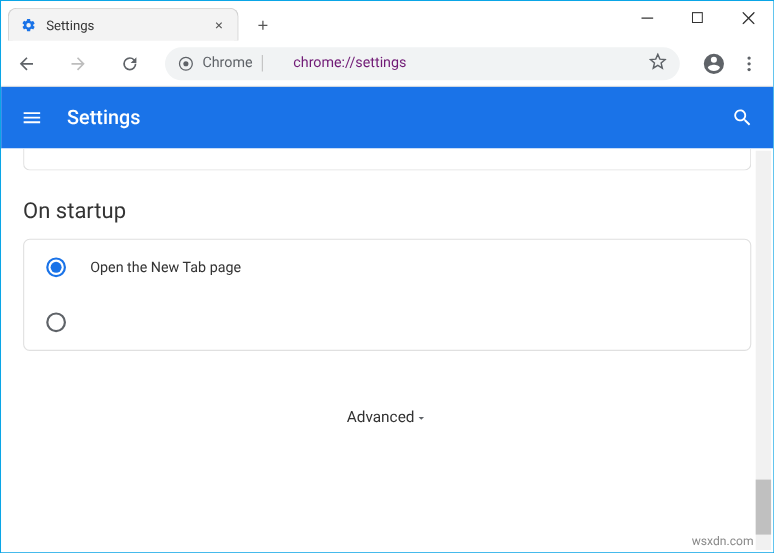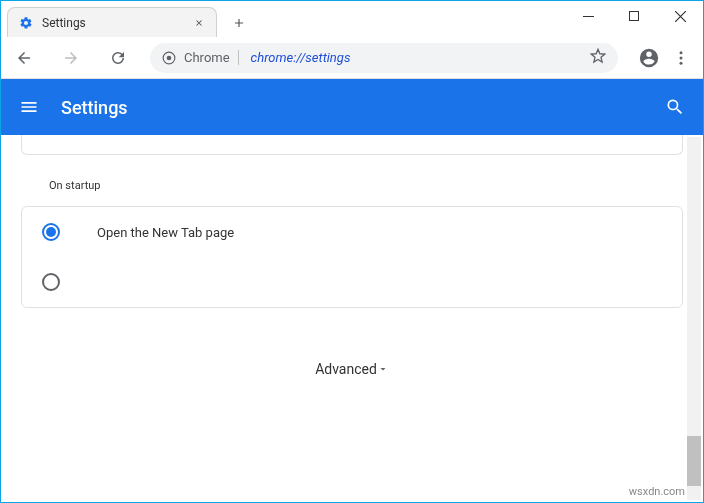--- a/index.html
+++ b/index.html
@@ -11,34 +11,34 @@
     .tab .close { width: 14px; height: 14px; color: #555; display: flex; align-items: center; justify-content: center; cursor: pointer; }
     .new-tab { width: 28px; height: 28px; display: flex; align-items: center; justify-content: center; color: #555; margin-left: 8px; cursor: pointer; }
     .window-controls { position: absolute; right: 0; top: 0; height: 30px; display: flex; }
     .win-btn { width: 46px; height: 30px; display: flex; align-items: center; justify-content: center; color: #333; cursor: pointer; }
     .toolbar { height: 42px; background: #fff; display: flex; align-items: center; gap: 17px; padding: 0 8px; border-bottom: 1px solid #e0e0e0; }
     .nav-btn { width: 30px; height: 30px; display: flex; align-items: center; justify-content: center; border-radius: 50%; cursor: pointer; color: #5f6368; }
     .nav-btn.disabled { color: #bdbdbd; }
     .omnibox { flex: 1; height: 30px; background: #f1f3f4; border-radius: 15px; display: flex; align-items: center; padding: 0 12px; gap: 8px; }
     .omnibox .site-icon { color: #5f6368; display: flex; align-items: center; }
     .omnibox .chip { font-size: 13px; color: #5f6368; padding-right: 8px; border-right: 1px solid #c0c0c0; }
-    .omnibox .url { font-size: 13px; color: #1d4ed8; margin-left: 4px; font-style: italic; }
+    .omnibox .url { font-size: 13px; color: #701a75; margin-left: 20px; }
     .omnibox .star { margin-left: auto; color: #5f6368; cursor: pointer; }
     .right-icons { display: flex; align-items: center; gap: 4px; }
     .avatar { width: 28px; height: 28px; display: flex; align-items: center; justify-content: center; color: #5f6368; cursor: pointer; }
     .menu-dots { width: 28px; height: 28px; display: flex; align-items: center; justify-content: center; color: #5f6368; cursor: pointer; }
     .app-header { height: 56px; background: #1a73e8; display: flex; align-items: center; padding: 0 16px; color: #fff; }
     .hamburger { width: 24px; height: 24px; margin-right: 20px; cursor: pointer; display: flex; align-items: center; justify-content: center; }
     .app-header .htitle { font-size: 18px; font-weight: 500; flex: 1; }
     .search-btn { width: 24px; height: 24px; cursor: pointer; display: flex; align-items: center; justify-content: center; }
     .content { background: #fff; height: calc(503px - 36px - 42px - 56px - 2px); overflow-y: auto; position: relative; padding: 0 20px; }
     .top-card { height: 20px; border: 1px solid #e0e0e0; border-top: none; border-radius: 0 0 6px 6px; margin-bottom: 24px; }
-    .section-title { font-size: 11px; color: #333; margin-bottom: 14px; margin-left: 28px; }
+    .section-title { font-size: 20px; color: #333; margin-bottom: 14px; }
     .card { border: 1px solid #e0e0e0; border-radius: 6px; }
-    .radio-row { display: flex; align-items: center; height: 50px; padding: 0 20px; gap: 37px; cursor: pointer; }
+    .radio-row { display: flex; align-items: center; height: 50px; padding: 0 20px; gap: 22px; cursor: pointer; }
     .radio-row + .radio-row { border-top: none; }
     .radio { width: 18px; height: 18px; border: 2px solid #5f6368; border-radius: 50%; position: relative; flex-shrink: 0; }
     .radio.selected { border-color: #1a73e8; }
     .radio.selected::after { content: ''; position: absolute; width: 10px; height: 10px; background: #1a73e8; border-radius: 50%; top: 50%; left: 50%; transform: translate(-50%, -50%); }
     .radio-label { font-size: 13px; color: #333; }
     .advanced { display: flex; align-items: center; justify-content: center; height: 50px; margin-top: 36px; cursor: pointer; }
     .advanced .label { font-size: 14px; color: #333; }
     .advanced .chev { color: #5f6368; }
     .scrollbar { position: absolute; right: 2px; top: 136px; width: 14px; bottom: 2px; background: #f1f1f1; }
     .scroll-thumb { position: absolute; right: 0; bottom: 14px; width: 14px; height: 50px; background: #c0c0c0; }

